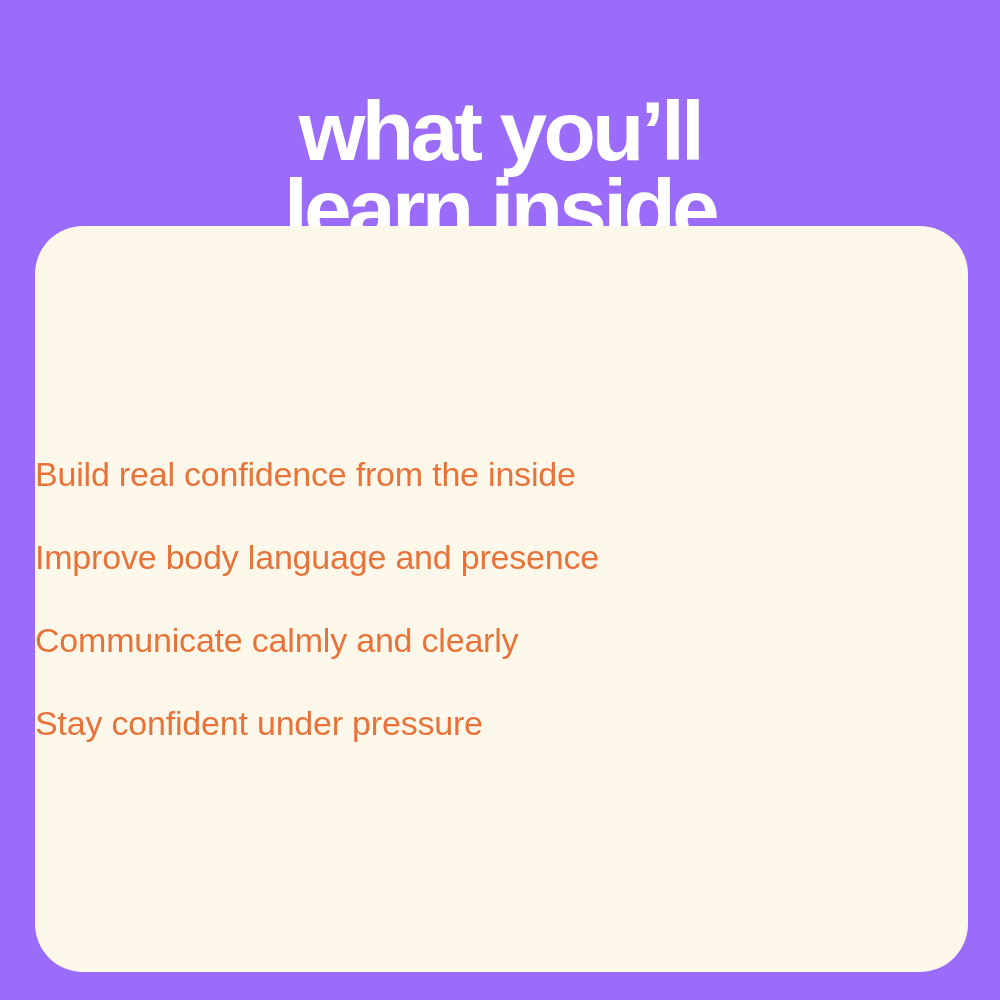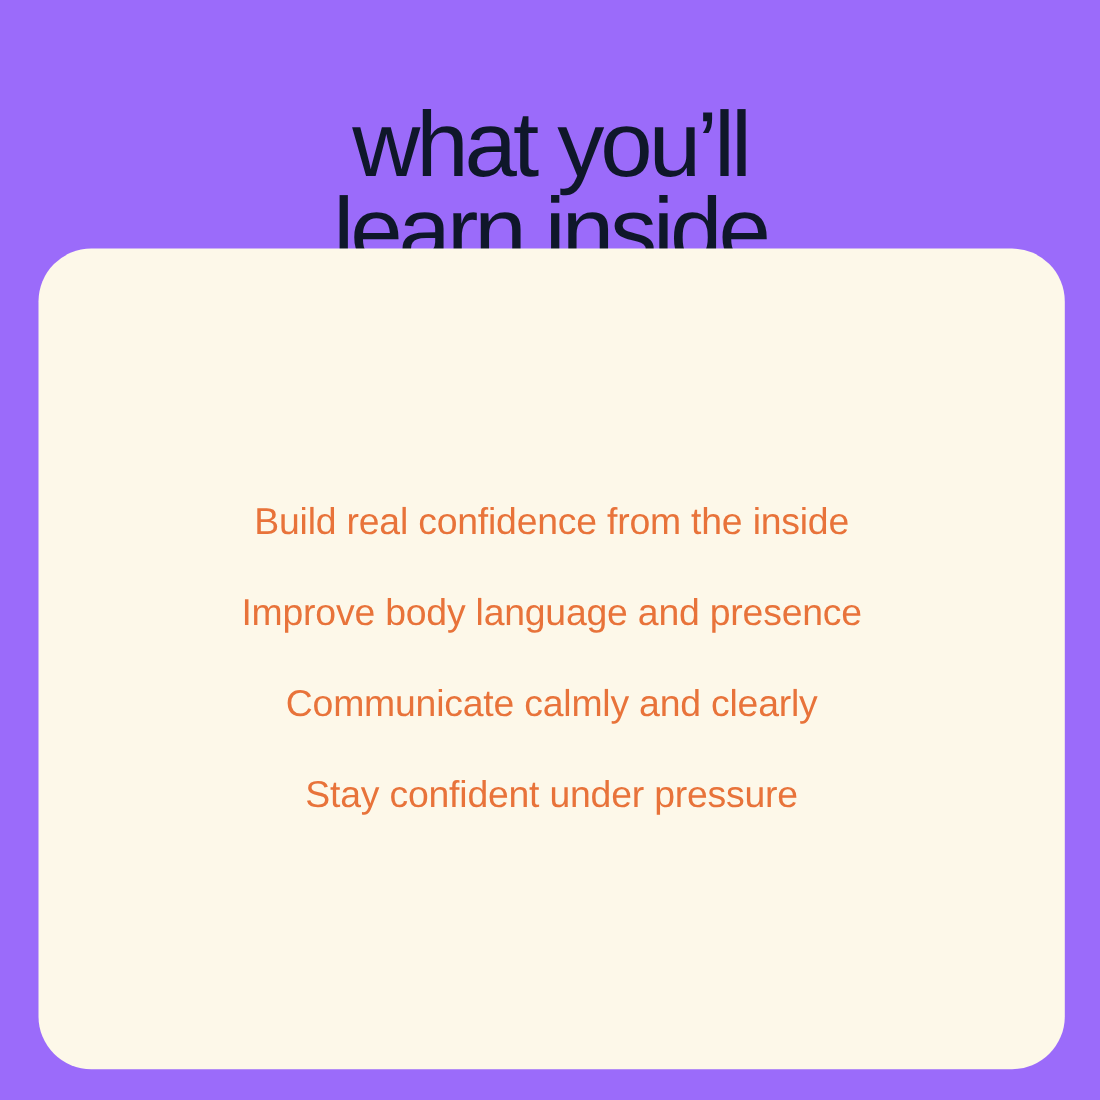--- a/index.html
+++ b/index.html
@@ -23,23 +23,23 @@
     overflow: hidden;
   }
 
   
   .heading {
     position: absolute;
     left: 0;
     top: 36px;
     width: 1000px;
     text-align: center;
-    color: #0f172a;
+    color: #ffffff;
     font-family: "Liberation Sans", sans-serif;
-    font-weight: 400;
+    font-weight: 700;
     font-size: 84px;
     line-height: 0.93;
     letter-spacing: -3.6px;
     -webkit-font-smoothing: antialiased;
   }
   .heading .hl {
     display: block;
     white-space: nowrap;
     transform: scaleX(1.02);
   }
@@ -69,21 +69,20 @@
     padding: 0;
     list-style: none;
     display: flex;
     flex-direction: column;
     align-items: center;
     justify-content: center;
   }
 
   .list-item {
     width: 100%;
-    text-align: center;
     color: #E8733A;
     font-family: "Liberation Sans", sans-serif;
     font-weight: 400;
     font-size: 34px;
     line-height: 1.15;
     letter-spacing: -0.2px;
     white-space: nowrap;
     -webkit-font-smoothing: antialiased;
   }
   .list-item + .list-item {

